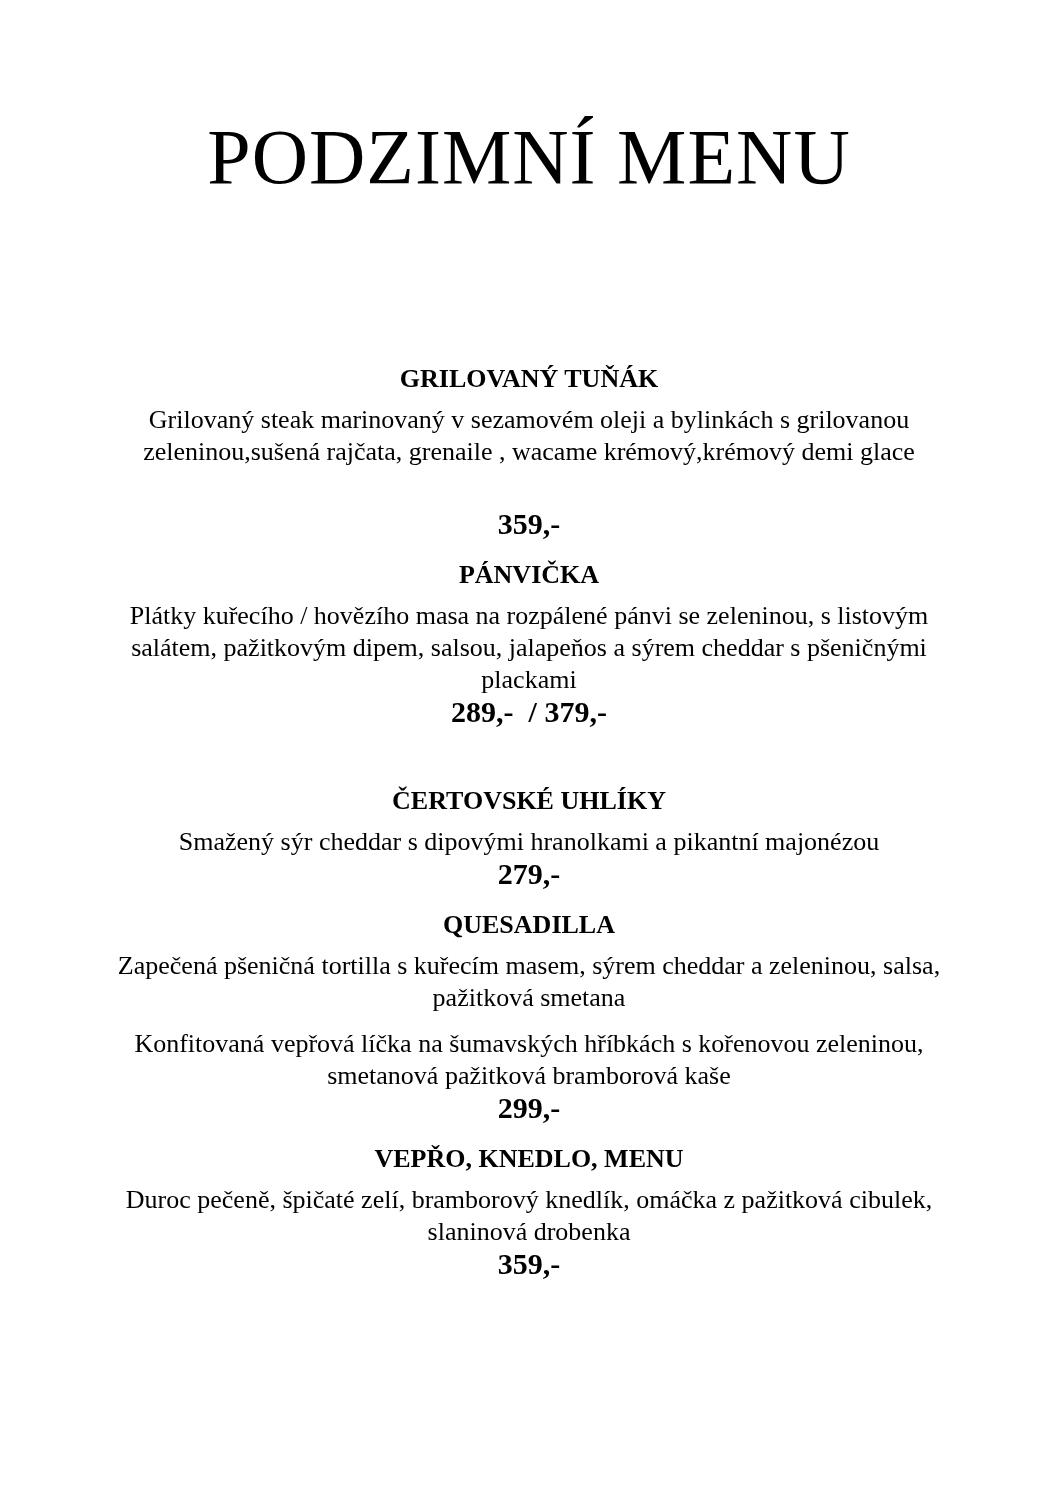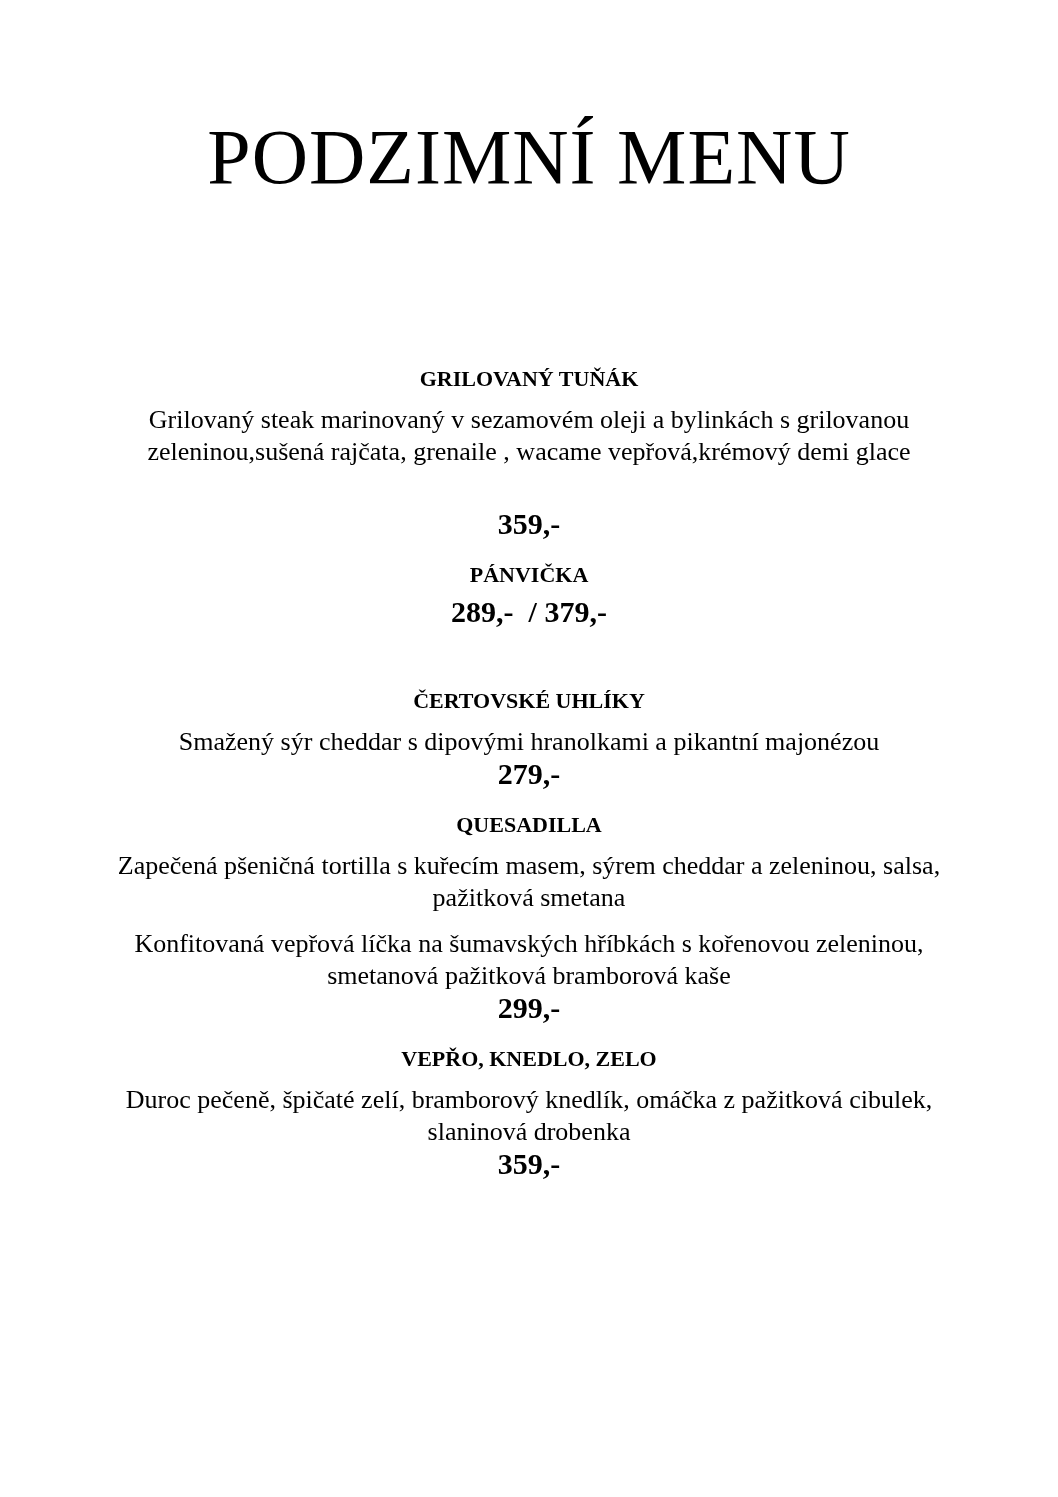--- a/index.html
+++ b/index.html
@@ -32,21 +32,21 @@
   .menu {
     width: 860px;
     margin: 0 auto;
   }
   .menu-item { margin: 0; }
   .menu-item.first   { margin-top: 156px; }
   .menu-item.regular { margin-top: 14px; }
   .menu-item.spaced  { margin-top: 52px; }
   .item-name {
     margin: 0;
-    font-size: 22px;
+    font-size: 26px;
     font-weight: 700;
     line-height: 42px;
     white-space: nowrap;
     font-family: Liberation Serif, serif;
   }
   .item-desc {
     margin: 4px 0 0 0;
     font-size: 26px;
     font-weight: 400;
     line-height: 32px;
@@ -66,26 +66,29 @@
 
 <div class="page">
 
   <h1 class="doc-title">PODZIMNÍ MENU</h1>
 
   <div class="menu">
 
     <section class="menu-item first">
       <h2 class="item-name">GRILOVANÝ TUŇÁK</h2>
       <p class="item-desc">Grilovaný steak marinovaný v sezamovém oleji a bylinkách s grilovanou
-zeleninou,sušená rajčata, grenaile , wacame vepřová,krémový demi glace</p>
+zeleninou,sušená rajčata, grenaile , wacame krémový,krémový demi glace</p>
       <p class="item-price">359,-</p>
     </section>
 
     <section class="menu-item regular">
       <h2 class="item-name">PÁNVIČKA</h2>
+      <p class="item-desc">Plátky kuřecího / hovězího masa na rozpálené pánvi se zeleninou, s listovým
+salátem, pažitkovým dipem, salsou, jalapeňos a sýrem cheddar s pšeničnými
+plackami</p>
       <p class="item-price">289,-  / 379,-</p>
     </section>
 
     <section class="menu-item spaced">
       <h2 class="item-name">ČERTOVSKÉ UHLÍKY</h2>
       <p class="item-desc">Smažený sýr cheddar s dipovými hranolkami a pikantní majonézou</p>
       <p class="item-price">279,-</p>
     </section>
 
     <section class="menu-item regular">
@@ -94,20 +97,20 @@
 pažitková smetana</p>
     </section>
 
     <section class="menu-item regular">
       <p class="item-desc">Konfitovaná vepřová líčka na šumavských hříbkách s kořenovou zeleninou,
 smetanová pažitková bramborová kaše</p>
       <p class="item-price">299,-</p>
     </section>
 
     <section class="menu-item regular">
-      <h2 class="item-name">VEPŘO, KNEDLO, ZELO</h2>
+      <h2 class="item-name">VEPŘO, KNEDLO, MENU</h2>
       <p class="item-desc">Duroc pečeně, špičaté zelí, bramborový knedlík, omáčka z pažitková cibulek,
 slaninová drobenka</p>
       <p class="item-price">359,-</p>
     </section>
 
   </div>
 </div>
 
 </body></html>

